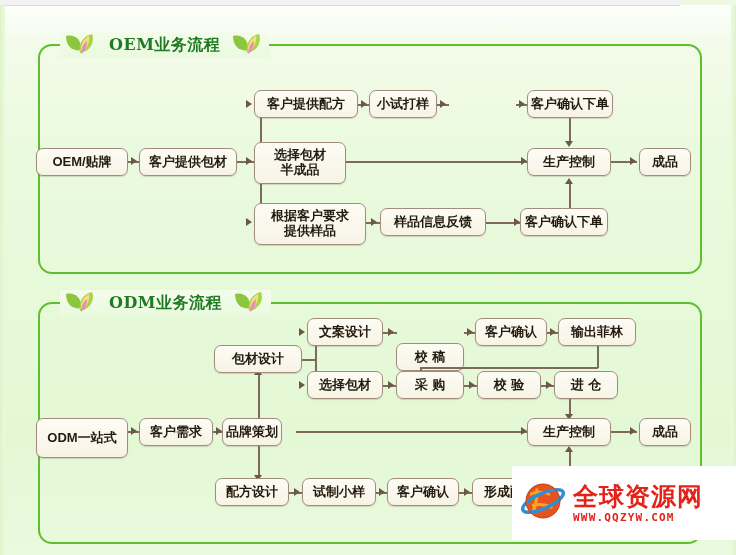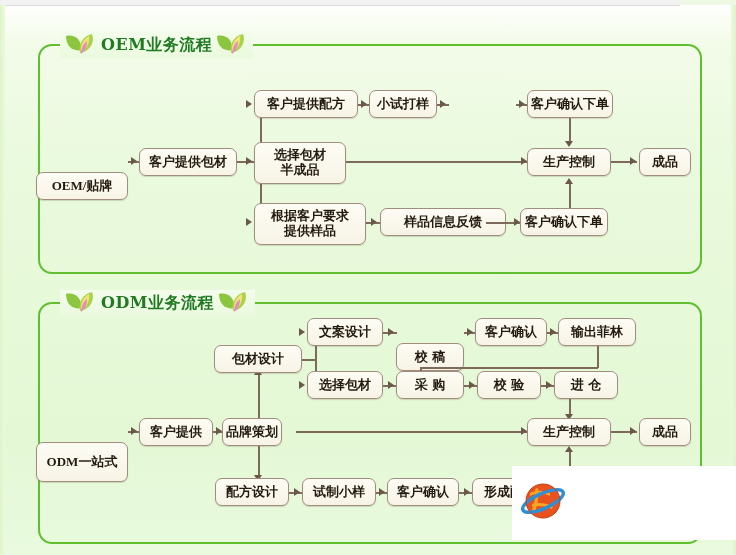--- a/index.html
+++ b/index.html
@@ -17,36 +17,36 @@
   .topstrip{position:absolute;left:0;top:0;width:680px;height:5px;background:#f2f2f2;border-bottom:1px solid #dcdcdc;}
   .topstrip-r{position:absolute;left:680px;top:0;width:56px;height:5px;background:#eef8e2;}
   
   .rail-l{position:absolute;left:0;top:5px;width:5px;height:550px;background:linear-gradient(90deg,#dff3c9,#eafade);}
   .rail-r{position:absolute;right:0;top:5px;width:5px;height:550px;background:linear-gradient(270deg,#dff3c9,#eafade);}
 
   
   .panel{position:absolute;border:2px solid #5fbf2f;border-radius:14px;background:transparent;}
 
   
-  .title-band{position:absolute;display:flex;align-items:center;gap:3px;
+  .title-band{position:absolute;display:flex;align-items:center;gap:11px;
     background:linear-gradient(180deg,#f4fcec,#eafade);padding:0 4px;}
   .title-text{font-family:"DejaVu Serif","Liberation Serif",serif;
     font-weight:bold;font-size:16px;color:#1f7a21;letter-spacing:.5px;white-space:nowrap;}
   .leafpair{display:inline-block;width:34px;height:26px;position:relative;flex:none;}
 
   
   .box{position:absolute;box-sizing:border-box;
     background:linear-gradient(180deg,#fdfcf4,#f7f4e6);
     border:1px solid #a08d7e;border-radius:7px;
     box-shadow:0 1px 1px rgba(120,100,80,.25);
     color:#241b10;font-weight:bold;
     font-family:"DejaVu Sans","Liberation Sans",sans-serif;
     display:flex;align-items:center;justify-content:center;
     text-align:center;line-height:1.12;font-size:13px;white-space:pre;}
-  .box.serif{font-family:Liberation Serif, serif;margin-top:24px;}
+  .box.serif{font-family:Liberation Sans, sans-serif;}
 
   
   .ln{position:absolute;background:#7d6a5a;}
   .lh{height:1.6px;}
   .lv{width:1.6px;}
   .arw{position:absolute;width:0;height:0;}
   .arw.r{border-left:6px solid #6b584a;border-top:4.5px solid transparent;border-bottom:4.5px solid transparent;}
   .arw.d{border-top:6px solid #6b584a;border-left:4.5px solid transparent;border-right:4.5px solid transparent;}
   .arw.u{border-bottom:6px solid #6b584a;border-left:4.5px solid transparent;border-right:4.5px solid transparent;}
 
@@ -123,21 +123,21 @@
   <div class="ln lh" style="left:346px;top:161px;width:182px;"></div>
   <div class="arw r" style="left:521px;top:157px;"></div>
 
   <div class="ln lh" style="left:260px;top:222px;width:20px;"></div>
   <div class="arw r" style="left:246px;top:218px;"></div>
   <div class="box" style="left:254px;top:203px;width:112px;height:42px;">根据客户要求
 提供样品</div>
 
   <div class="ln lh" style="left:366px;top:222px;width:14px;"></div>
   <div class="arw r" style="left:371px;top:218px;"></div>
-  <div class="box" style="left:380px;top:208px;width:126px;height:28px;">样品信息反馈</div>
+  <div class="box" style="left:380px;top:208px;width:106px;height:28px;">样品信息反馈</div>
 
   <div class="ln lh" style="left:486px;top:222px;width:34px;"></div>
   <div class="arw r" style="left:514px;top:218px;"></div>
   <div class="box" style="left:520px;top:208px;width:88px;height:28px;">客户确认下单</div>
 
   <div class="ln lv" style="left:569px;top:182px;height:26px;"></div>
   <div class="arw u" style="left:565px;top:178px;"></div>
 
   <div class="box" style="left:527px;top:148px;width:84px;height:28px;">生产控制</div>
   <div class="ln lh" style="left:611px;top:161px;width:26px;"></div>
@@ -163,21 +163,21 @@
         <path d="M17 21 C16 14 19 7 25 4 C26 10 23 17 17 21 Z" fill="#f3e27a"></path>
         <path d="M17 22 C17 17 19 12 23 9 C23 15 21 19 17 22 Z" fill="#e88bbd"></path>
       </svg>
     </span>
   </div>
 
   <div class="box serif" style="left:36px;top:418px;width:92px;height:40px;">ODM一站式</div>
   <div class="ln lh" style="left:128px;top:431px;width:12px;"></div>
   <div class="arw r" style="left:131px;top:427px;"></div>
 
-  <div class="box" style="left:139px;top:418px;width:74px;height:28px;">客户提供</div>
+  <div class="box" style="left:139px;top:418px;width:74px;height:28px;">客户需求</div>
   <div class="ln lh" style="left:213px;top:431px;width:12px;"></div>
   <div class="arw r" style="left:216px;top:427px;"></div>
 
   <div class="box" style="left:222px;top:418px;width:60px;height:28px;">品牌策划</div>
 
   <div class="ln lv" style="left:258px;top:373px;height:45px;"></div>
   <div class="arw u" style="left:254px;top:369px;"></div>
   <div class="box" style="left:214px;top:345px;width:88px;height:28px;">包材设计</div>
 
   <div class="ln lv" style="left:258px;top:446px;height:32px;"></div>
@@ -256,15 +256,19 @@
       <svg width="46" height="46" viewBox="0 0 46 46">
         <circle cx="23" cy="23" r="17" fill="#e8521f"></circle>
         <path d="M6 23 A17 17 0 0 1 40 23 A17 17 0 0 1 6 23 Z" fill="none"></path>
         <path d="M10 15 C16 12 24 12 30 15 L30 18 C24 15 16 15 10 18 Z" fill="#f5a623"></path>
         <path d="M12 26 C18 24 26 25 33 28 L32 31 C25 28 18 27 12 29 Z" fill="#f5a623"></path>
         <path d="M18 10 C19 16 18 26 15 34 L12 32 C15 24 16 16 15 11 Z" fill="#f5a623"></path>
         <ellipse cx="23" cy="23" rx="22" ry="7.5" transform="rotate(-24 23 23)" fill="none" stroke="#2e8fd6" stroke-width="3.4"></ellipse>
         <ellipse cx="23" cy="23" rx="17" ry="17" fill="none" stroke="#c2400f" stroke-width="1"></ellipse>
       </svg>
     </span>
+    <span class="wm-txt">
+      <span class="wm-cn">全球资源网</span>
+      <span class="wm-url">WWW.QQZYW.COM</span>
+    </span>
   </div>
 
 </div>
 
 </body></html>

